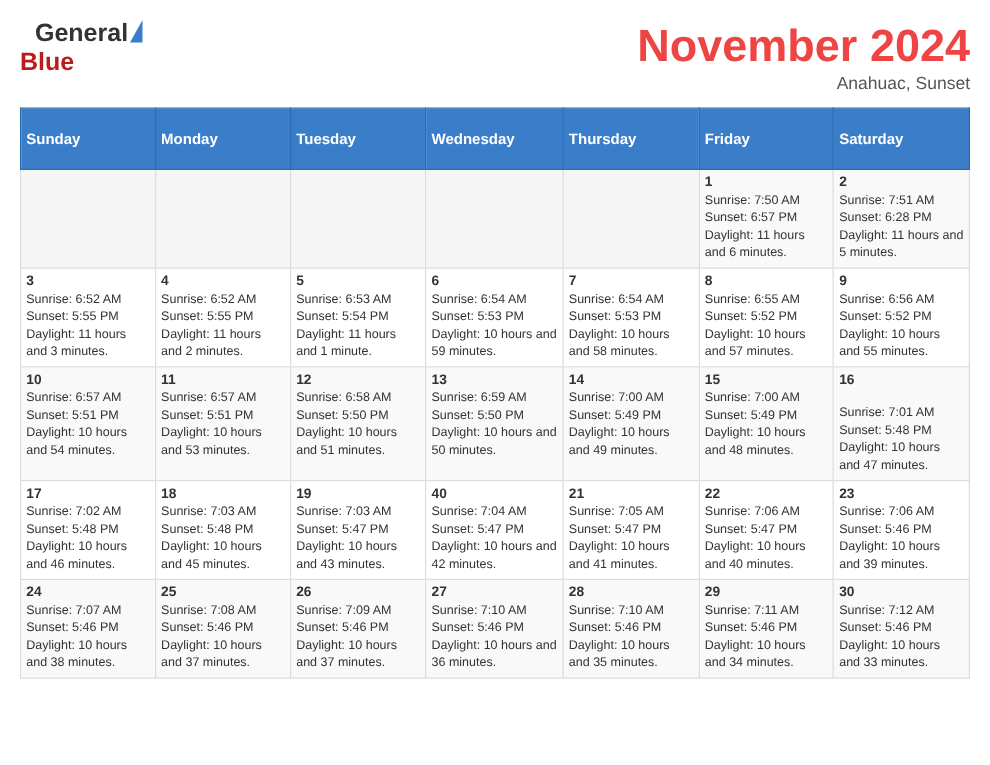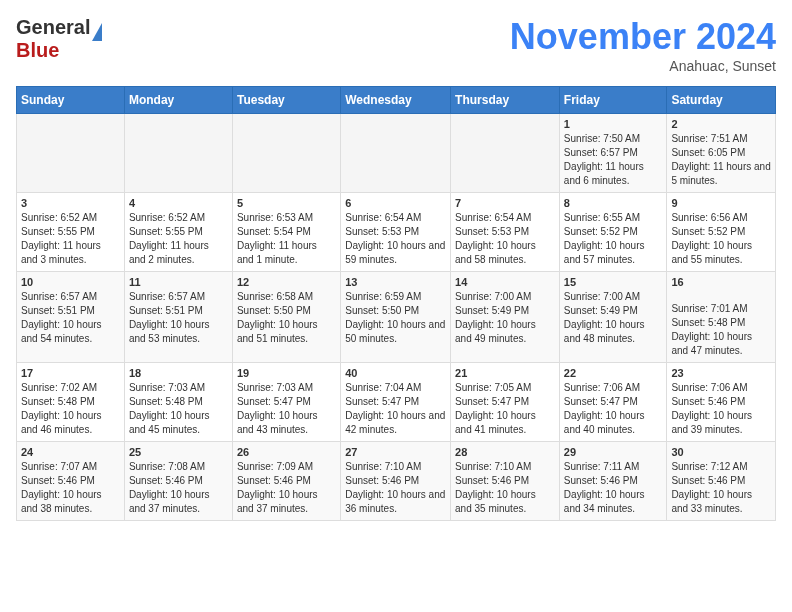--- a/index.html
+++ b/index.html
@@ -16,21 +16,22 @@
       align-items: flex-start;
       margin-bottom: 12px;
     }
     .logo {
       display: flex;
       flex-direction: column;
       align-items: flex-start;
     }
     .logo-text {
       display: flex;
-      align-items: flex-end;
+      align-items: flex-start;
+      margin-left: 12px;
     }
     .logo-general {
       font-size: 20px;
       font-weight: bold;
       color: #333;
     }
     .logo-blue {
       font-size: 20px;
       font-weight: bold;
       color: #b91c1c;
@@ -43,36 +44,36 @@
       display: inline-block;
       margin-left: 2px;
       margin-bottom: -2px;
     }
     .title-section {
       text-align: right;
     }
     .month-title {
       font-size: 36px;
       font-weight: bold;
-      color: #3b82f6;
+      color: #ef4444;
     }
     .location {
       font-size: 14px;
       color: #555;
     }
     .calendar {
       width: 100%;
       border-collapse: collapse;
     }
     .calendar th {
       background-color: #3a7dc9;
       color: #fff;
       font-size: 12px;
       font-weight: bold;
-      padding: 6px 4px;
+      padding: 17px 4px;
       text-align: left;
       border: 1px solid #2a6db5;
     }
     .calendar td {
       vertical-align: top;
       padding: 4px;
       font-size: 10px;
       color: #333;
       border: 1px solid #ddd;
       width: 113px;
@@ -138,21 +139,21 @@
         <td class="empty-cell"></td>
         <td>
           <span class="day-number">1</span>
           <div class="day-info" style="white-space: pre-line;">Sunrise: 7:50 AM
 Sunset: 6:57 PM
 Daylight: 11 hours and 6 minutes.</div>
         </td>
         <td>
           <span class="day-number">2</span>
           <div class="day-info" style="white-space: pre-line;">Sunrise: 7:51 AM
-Sunset: 6:05 PM
+Sunset: 6:28 PM
 Daylight: 11 hours and 5 minutes.</div>
         </td>
       </tr>
       <tr>
         <td>
           <span class="day-number">3</span>
           <div class="day-info" style="white-space: pre-line;">Sunrise: 6:52 AM
 Sunset: 5:55 PM
 Daylight: 11 hours and 3 minutes.</div>
         </td>

